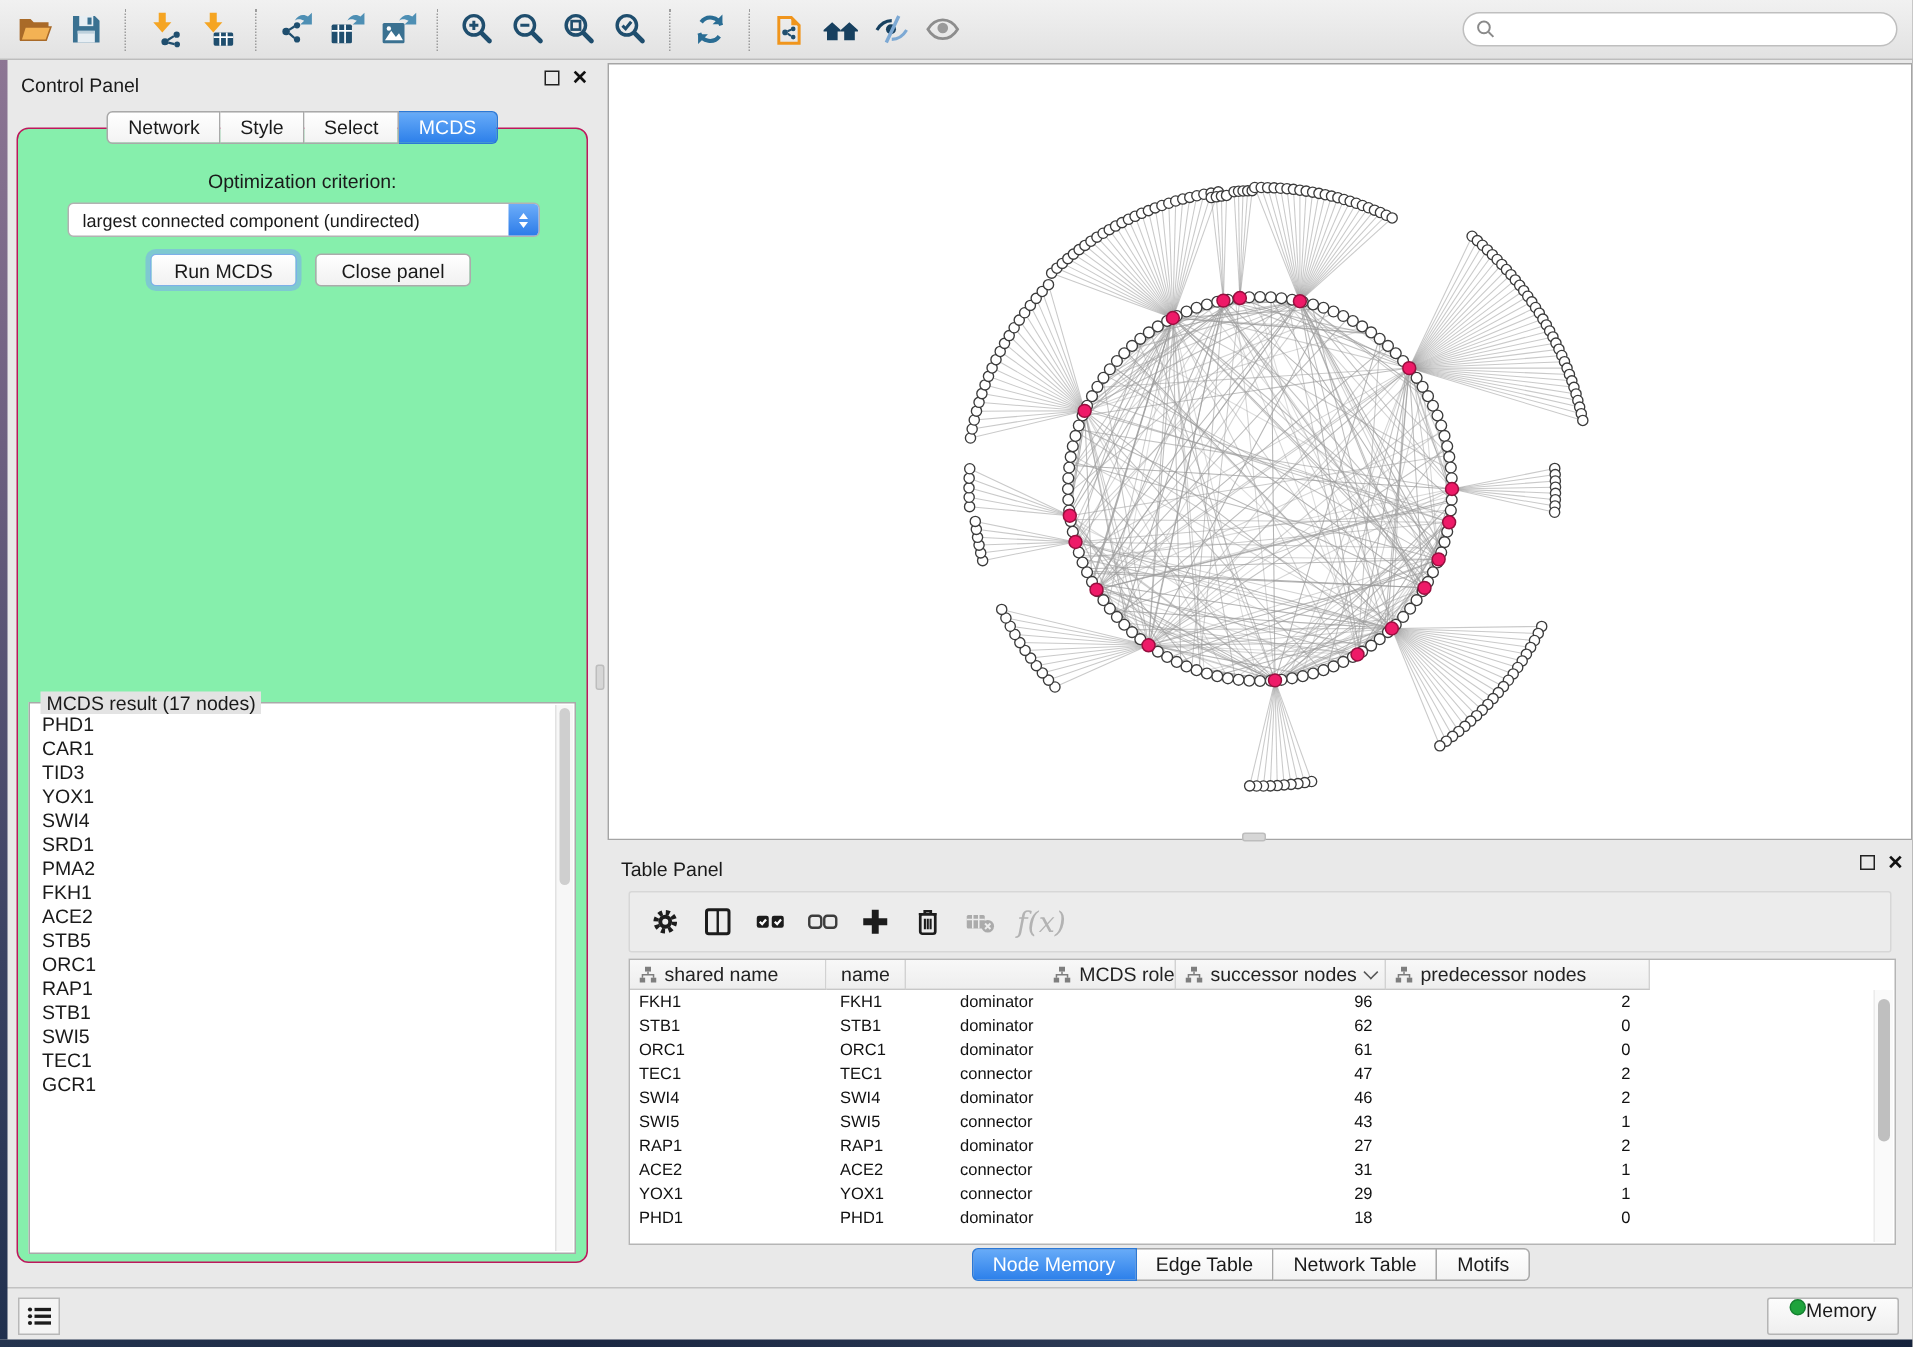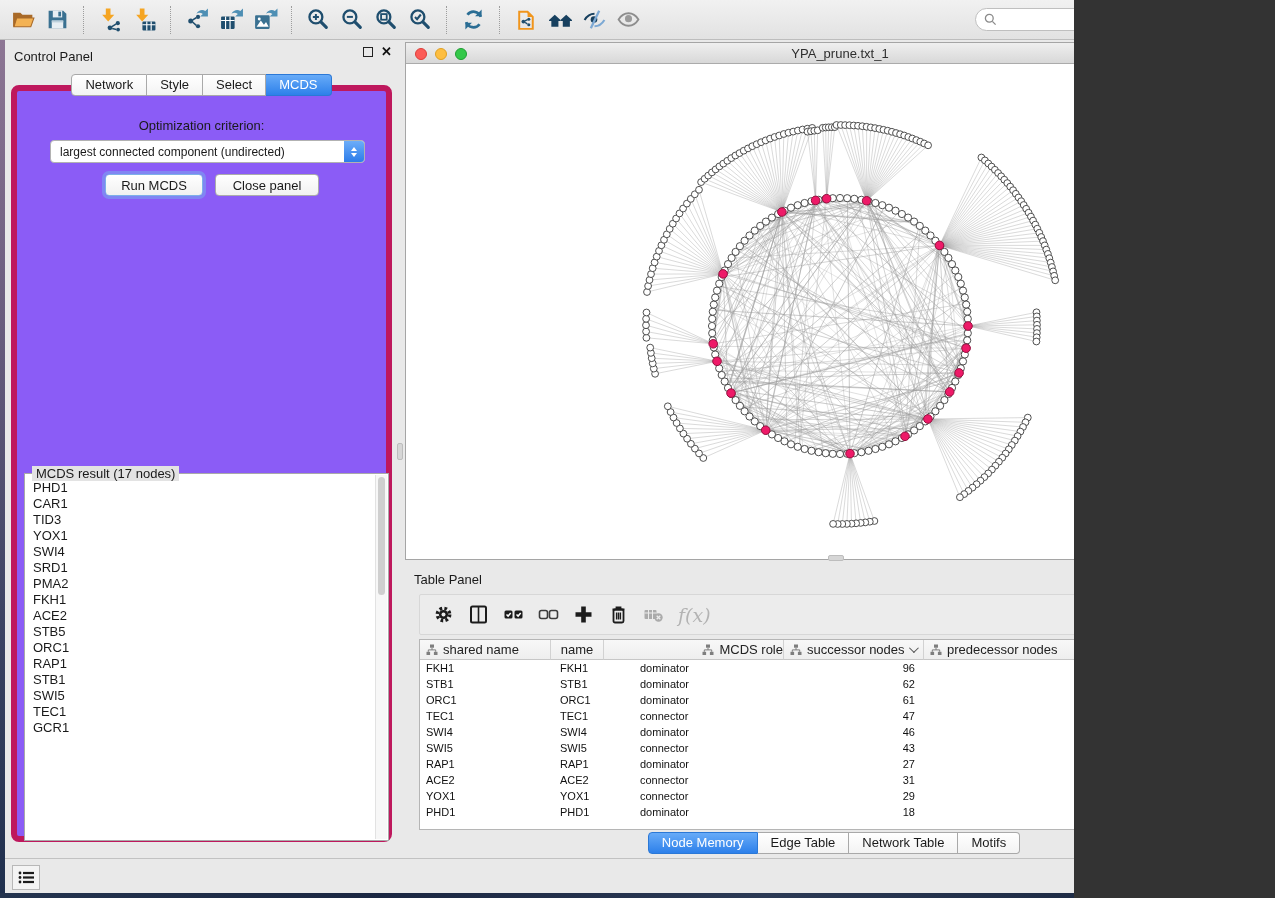--- a/index.html
+++ b/index.html
@@ -1,17 +1,17 @@
 <!DOCTYPE html>
 <html><head>
 <meta charset="utf-8">
 <style>
   * { margin:0; padding:0; box-sizing:border-box; }
   body { font-family:"Liberation Sans", sans-serif; background:#333; }
-  #screen { position:relative; width:1074px; height:898px; overflow:hidden; background:#e9e9e9; font-size:13px; color:#1a1a1a; }
+  #screen { position:relative; width:1275px; height:898px; overflow:hidden; background:#e9e9e9; font-size:13px; color:#1a1a1a; }
 
   
   #wall-left { position:absolute; left:0; top:40px; width:5px; height:853px; z-index:60;
     background:linear-gradient(#8d7694 0%, #6d5f80 30%, #3a4262 70%, #20304e 100%); }
   #wall-bottom { position:absolute; left:0; top:893px; width:1275px; height:5px; z-index:60;
     background:linear-gradient(90deg,#24344f,#1b2742 30%,#2c3a55 60%,#16233c); }
 
   
   #toolbar { position:absolute; left:0; top:0; width:1275px; height:40px;
     background:linear-gradient(#f1f1f1,#e2e2e2); border-bottom:1px solid #bdbdbd;
@@ -33,21 +33,21 @@
 
   .seg { display:flex; }
   .seg .tab { background:linear-gradient(#ffffff,#f3f3f3); border:1px solid #a9a9a9; border-left:none;
     padding:2px 13px 3px; font-size:13px; color:#1a1a1a; cursor:default; white-space:nowrap; }
   .seg .tab:first-child { border-left:1px solid #a9a9a9; border-radius:4px 0 0 4px; }
   .seg .tab:last-child { border-radius:0 4px 4px 0; }
   .seg .tab.active { background:linear-gradient(#67abf8,#2d80ea); border-color:#2b78d6; color:#fff; }
 
   #cp-tabs { position:absolute; left:0; right:0; top:34px; display:flex; justify-content:center; z-index:5; }
   #cp-content { position:absolute; left:6px; top:45px; width:381px; height:757px;
-    background:#8b5cf6; border:6px solid #be185d; border-radius:8px; }
+    background:#86efac; border:1px solid #be185d; border-radius:8px; }
   #opt-label { position:absolute; left:0; right:0; top:27px; text-align:center; font-size:13px; }
   #criterion-dd { position:absolute; left:33px; top:49px; width:315px; height:23px; background:#fff;
     border:1px solid #b2b2b2; border-radius:4px; display:flex; align-items:center; }
   #criterion-dd .dd-text { flex:1; padding:0 9px; font-size:12px; white-space:nowrap; }
   #criterion-dd .dd-step { width:20px; align-self:stretch; background:linear-gradient(#6cadf9,#2d7ce9);
     border-radius:0 3px 3px 0; display:flex; flex-direction:column; align-items:center; justify-content:center; gap:2px; }
   .chev-up { width:0; height:0; border-left:3.5px solid transparent; border-right:3.5px solid transparent; border-bottom:4.5px solid #fff; }
   .chev-dn { width:0; height:0; border-left:3.5px solid transparent; border-right:3.5px solid transparent; border-top:4.5px solid #fff; }
   .cp-btn { position:absolute; top:83px; height:22px; background:linear-gradient(#ffffff,#f1f1f1);
     border:1px solid #ababab; border-radius:4px; font-size:13px; font-family:"Liberation Sans",sans-serif;
@@ -104,21 +104,21 @@
   .td.c3 { text-align:right; padding-right:9px; } .td.c4 { text-align:right; padding-right:13px; }
   #tbl-scroll { position:absolute; top:20px; right:1px; bottom:1px; width:13px; background:#fafafa; border-left:1px solid #ececec; }
   #tbl-thumb { position:absolute; top:6px; left:2px; width:8px; height:95px; background:#bfbfbf; border-radius:5px; }
   #tp-tabs { position:absolute; left:0; right:12px; top:269px; display:flex; justify-content:center; }
 
   
   #status-bar { position:absolute; left:0; top:858px; width:1275px; height:35px; background:#e9e9e9; border-top:1px solid #c2c2c2; }
   #list-btn { position:absolute; left:12px; top:6px; width:28px; height:25px; background:#f4f4f4;
     border:1px solid #b8b8b8; display:flex; align-items:center; justify-content:center; }
   #memory-btn { position:absolute; right:9px; top:6px; height:25px; background:linear-gradient(#fcfcfc,#efefef);
-    border:1px solid #b5b5b5; border-radius:2px; display:flex; align-items:flex-end; gap:0; padding:0 24px; font-size:13px; }
+    border:1px solid #b5b5b5; border-radius:2px; display:flex; align-items:flex-start; gap:0; padding:0 14px; font-size:13px; }
   #memory-dot { width:11px; height:11px; border-radius:50%; background:#1ea33c; border:1px solid #148030; }
 </style>
 </head>
 <body>
 
 <div id="screen">
 
   <div id="toolbar">
     <div class="tb-btn">
       <svg viewBox="0 0 24 24">
@@ -306,26 +306,20 @@
         <div id="mcds-scroll">
             <div id="mcds-thumb"></div>
           </div>
       </div>
     </div>
   </div>
 
   <div class="vsplit-handle"></div>
 
   <div id="network-window">
-    <div id="nw-titlebar">
-      <div class="tl" id="tl-red"></div>
-      <div class="tl" id="tl-yellow"></div>
-      <div class="tl" id="tl-green"></div>
-      <div id="nw-title">YPA_prune.txt_1</div>
-    </div>
     <div id="nw-canvas"><svg width="868" height="495">
           <g>
             <line x1="375.9" y1="148.0" x2="306.3" y2="252.7" stroke="#9d9d9d" stroke-width="0.7" stroke-opacity="0.59"></line>
             <line x1="375.9" y1="148.0" x2="334.4" y2="181.6" stroke="#9d9d9d" stroke-width="0.7" stroke-opacity="0.62"></line>
             <line x1="375.9" y1="148.0" x2="509.7" y2="158.8" stroke="#9d9d9d" stroke-width="0.7" stroke-opacity="0.59"></line>
             <line x1="375.9" y1="148.0" x2="546.2" y2="323.7" stroke="#9d9d9d" stroke-width="0.7" stroke-opacity="0.59"></line>
             <line x1="375.9" y1="148.0" x2="334.2" y2="181.8" stroke="#9d9d9d" stroke-width="0.7" stroke-opacity="0.55"></line>
             <line x1="375.9" y1="148.0" x2="307.0" y2="278.0" stroke="#9d9d9d" stroke-width="0.7" stroke-opacity="0.73"></line>
             <line x1="375.9" y1="148.0" x2="321.8" y2="323.7" stroke="#9d9d9d" stroke-width="0.7" stroke-opacity="0.65"></line>
             <line x1="375.9" y1="148.0" x2="380.6" y2="145.7" stroke="#9d9d9d" stroke-width="0.7" stroke-opacity="0.42"></line>

